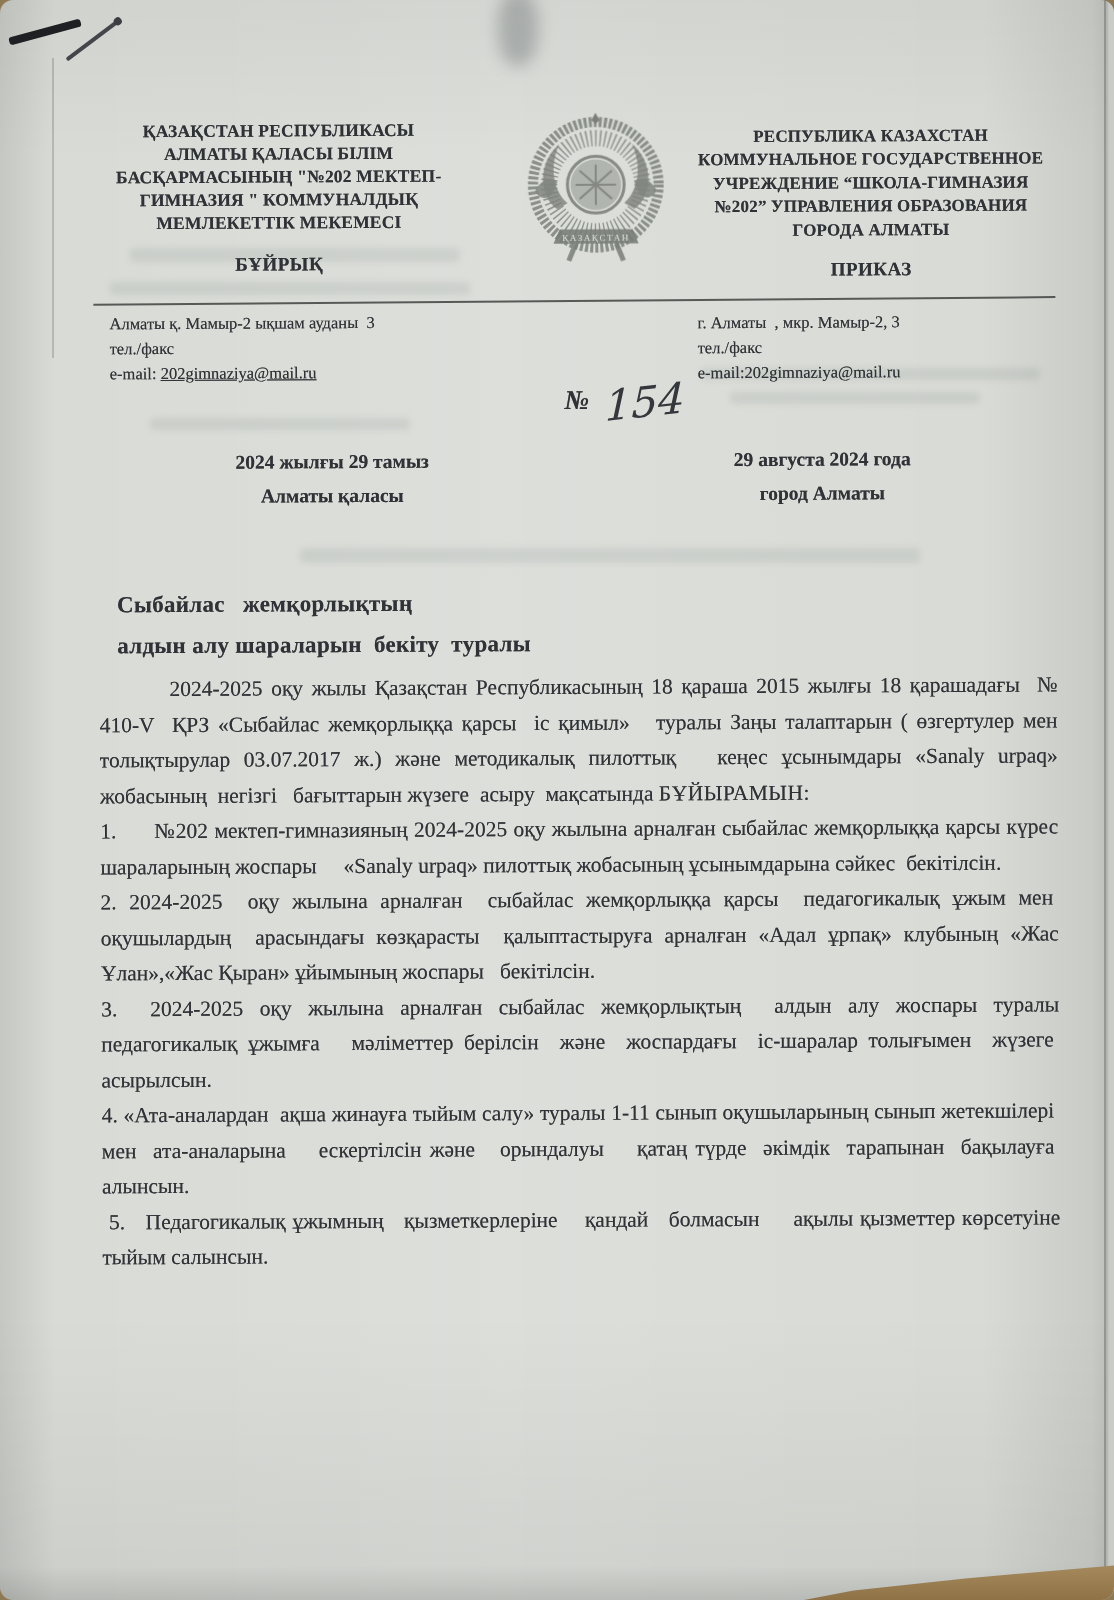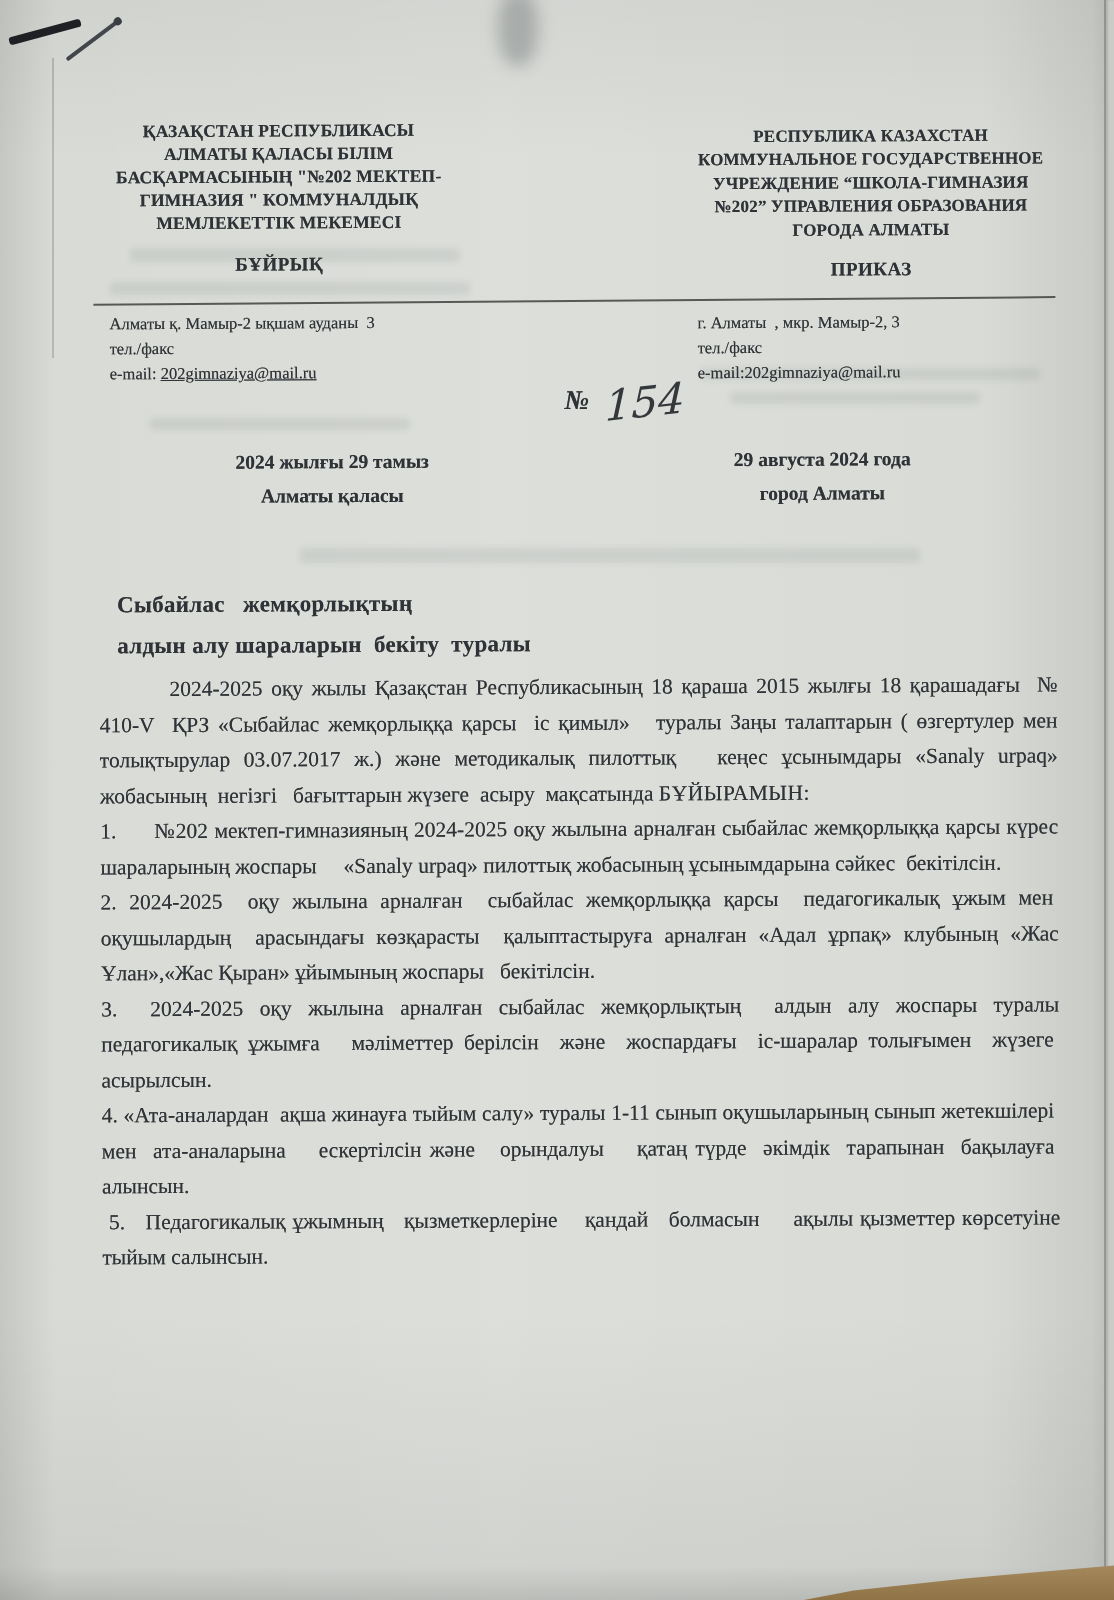--- a/index.html
+++ b/index.html
@@ -4,20 +4,21 @@
 <style>
   html,body { margin:0; padding:0; background:#8d7a55; }
   .page {
     position:relative; width:1114px; height:1600px; overflow:hidden;
     font-family:"Liberation Serif","DejaVu Serif",serif;
     color:var(--ink,#2f3236);
     background:
       linear-gradient(180deg, rgba(0,0,0,0.04), rgba(0,0,0,0) 10%, rgba(0,0,0,0) 82%, rgba(0,0,0,0.06)),
       linear-gradient(90deg, rgba(0,0,0,0.09), rgba(0,0,0,0) 5%, rgba(255,255,255,0.10) 45%, rgba(0,0,0,0) 88%, rgba(0,0,0,0.07) 98%, rgba(0,0,0,0.14)),
       var(--paper,#d8dbd6);
+    border-radius: 13px;
   }
   .content { position:absolute; inset:0; transform:rotate(-0.3deg); }
   .txt { text-shadow:0 0 0.6px rgba(47,50,54,0.65); }
 
   
   .org { position:absolute; text-align:center; font-weight:bold; letter-spacing:0.2px; }
   .org.kk { left:96px; top:118px; width:372px; font-size:17.5px; line-height:1.32; }
   .org.ru { left:672px; top:126px; width:404px; font-size:17px; line-height:1.38; }
   .doctype { position:absolute; text-align:center; font-weight:bold; font-size:19px; letter-spacing:0.5px; }
   .doctype.kk { left:96px; top:252px; width:372px; }
@@ -82,20 +83,39 @@
 
     <div class="org kk txt">
       <div>ҚАЗАҚСТАН РЕСПУБЛИКАСЫ</div>
       <div>АЛМАТЫ ҚАЛАСЫ БІЛІМ</div>
       <div>БАСҚАРМАСЫНЫҢ "№202 МЕКТЕП-</div>
       <div>ГИМНАЗИЯ " КОММУНАЛДЫҚ</div>
       <div>МЕМЛЕКЕТТІК МЕКЕМЕСІ</div>
     </div>
     <div class="doctype kk txt">БҰЙРЫҚ</div>
 
+    <div class="emblem">
+      <svg viewBox="0 0 152 158" width="154" height="160">
+        <g fill="none" stroke="#70746f">
+          <circle cx="76" cy="74" r="62" stroke-width="10" stroke-dasharray="3 2" opacity="0.85"></circle>
+          <circle cx="76" cy="74" r="46" stroke-width="16" stroke-dasharray="1.5 3" opacity="0.78"></circle>
+          <circle cx="76" cy="74" r="28" stroke-width="3" opacity="0.9"></circle>
+        </g>
+        <circle cx="76" cy="74" r="25" fill="#7b7f7a" opacity="0.5"></circle>
+        <path d="M60,60 l32,28 M60,88 l32,-28 M76,54 v40 M56,74 h40" stroke="#5f635e" stroke-width="2" opacity="0.65"></path>
+        <path d="M38,98 C20,86 18,52 40,34 C30,56 34,80 48,92 Z" fill="#70746f" opacity="0.8"></path>
+        <path d="M114,98 C132,86 134,52 112,34 C122,56 118,80 104,92 Z" fill="#70746f" opacity="0.8"></path>
+        <path d="M16,80 c6,-12 16,-14 22,-9 l-5,12 c-6,6 -13,5 -17,-3 Z" fill="#767a75" opacity="0.85"></path>
+        <path d="M136,80 c-6,-12 -16,-14 -22,-9 l5,12 c6,6 13,5 17,-3 Z" fill="#767a75" opacity="0.85"></path>
+        <path d="M40,118 L112,118 L118,132 L34,132 Z" fill="#6d716c" opacity="0.9"></path>
+        <text x="76" y="129" font-size="9" fill="#dfe1dc" text-anchor="middle" letter-spacing="1.5">ҚАЗАҚСТАН</text>
+        <path d="M72,10 l4,-7 4,7 -4,4 Z" fill="#70746f"></path>
+        <path d="M56,132 l-7,17 M96,132 l7,17" stroke="#6d716c" stroke-width="5" opacity="0.85"></path>
+      </svg>
+    </div>
 
     <div class="org ru txt">
       <div>РЕСПУБЛИКА КАЗАХСТАН</div>
       <div>КОММУНАЛЬНОЕ ГОСУДАРСТВЕННОЕ</div>
       <div>УЧРЕЖДЕНИЕ “ШКОЛА-ГИМНАЗИЯ</div>
       <div>№202” УПРАВЛЕНИЯ ОБРАЗОВАНИЯ</div>
       <div>ГОРОДА АЛМАТЫ</div>
     </div>
     <div class="doctype ru txt">ПРИКАЗ</div>
 

